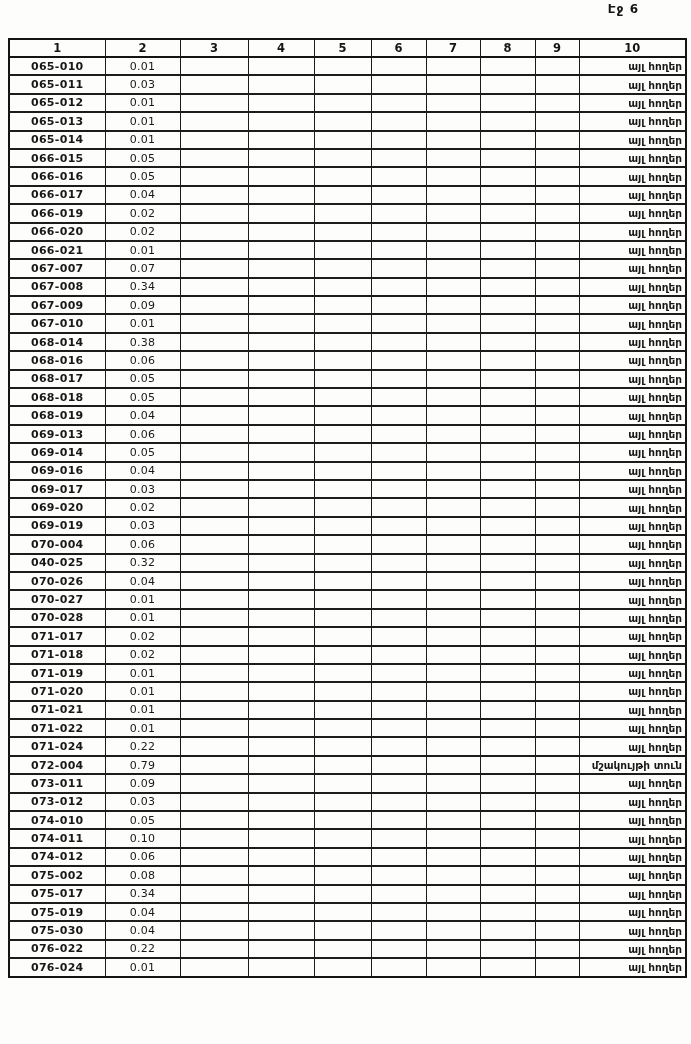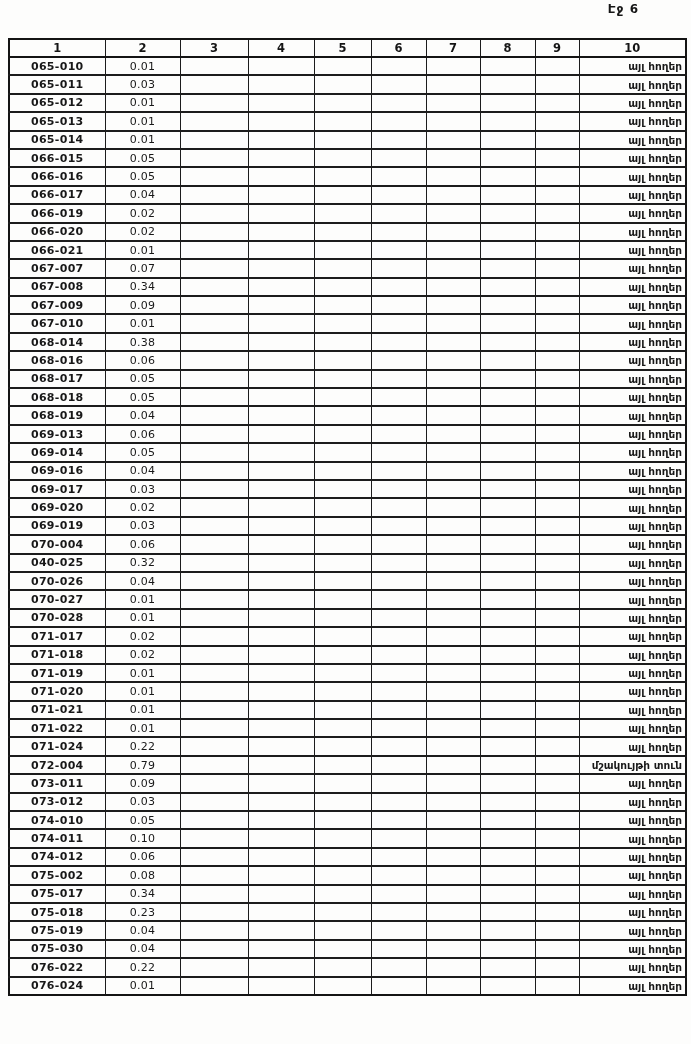--- a/index.html
+++ b/index.html
@@ -655,32 +655,20 @@
           <td class="empty-cell"></td>
           <td class="empty-cell"></td>
           <td class="empty-cell"></td>
           <td class="empty-cell"></td>
           <td class="empty-cell"></td>
           <td class="empty-cell"></td>
           <td class="empty-cell"></td>
           <td class="note-cell">այլ հողեր</td>
         </tr>
         <tr>
-          <td class="code-cell">075-018</td>
-          <td class="value-cell">0.23</td>
-          <td class="empty-cell"></td>
-          <td class="empty-cell"></td>
-          <td class="empty-cell"></td>
-          <td class="empty-cell"></td>
-          <td class="empty-cell"></td>
-          <td class="empty-cell"></td>
-          <td class="empty-cell"></td>
-          <td class="note-cell">այլ հողեր</td>
-        </tr>
-        <tr>
           <td class="code-cell">075-019</td>
           <td class="value-cell">0.04</td>
           <td class="empty-cell"></td>
           <td class="empty-cell"></td>
           <td class="empty-cell"></td>
           <td class="empty-cell"></td>
           <td class="empty-cell"></td>
           <td class="empty-cell"></td>
           <td class="empty-cell"></td>
           <td class="note-cell">այլ հողեր</td>

